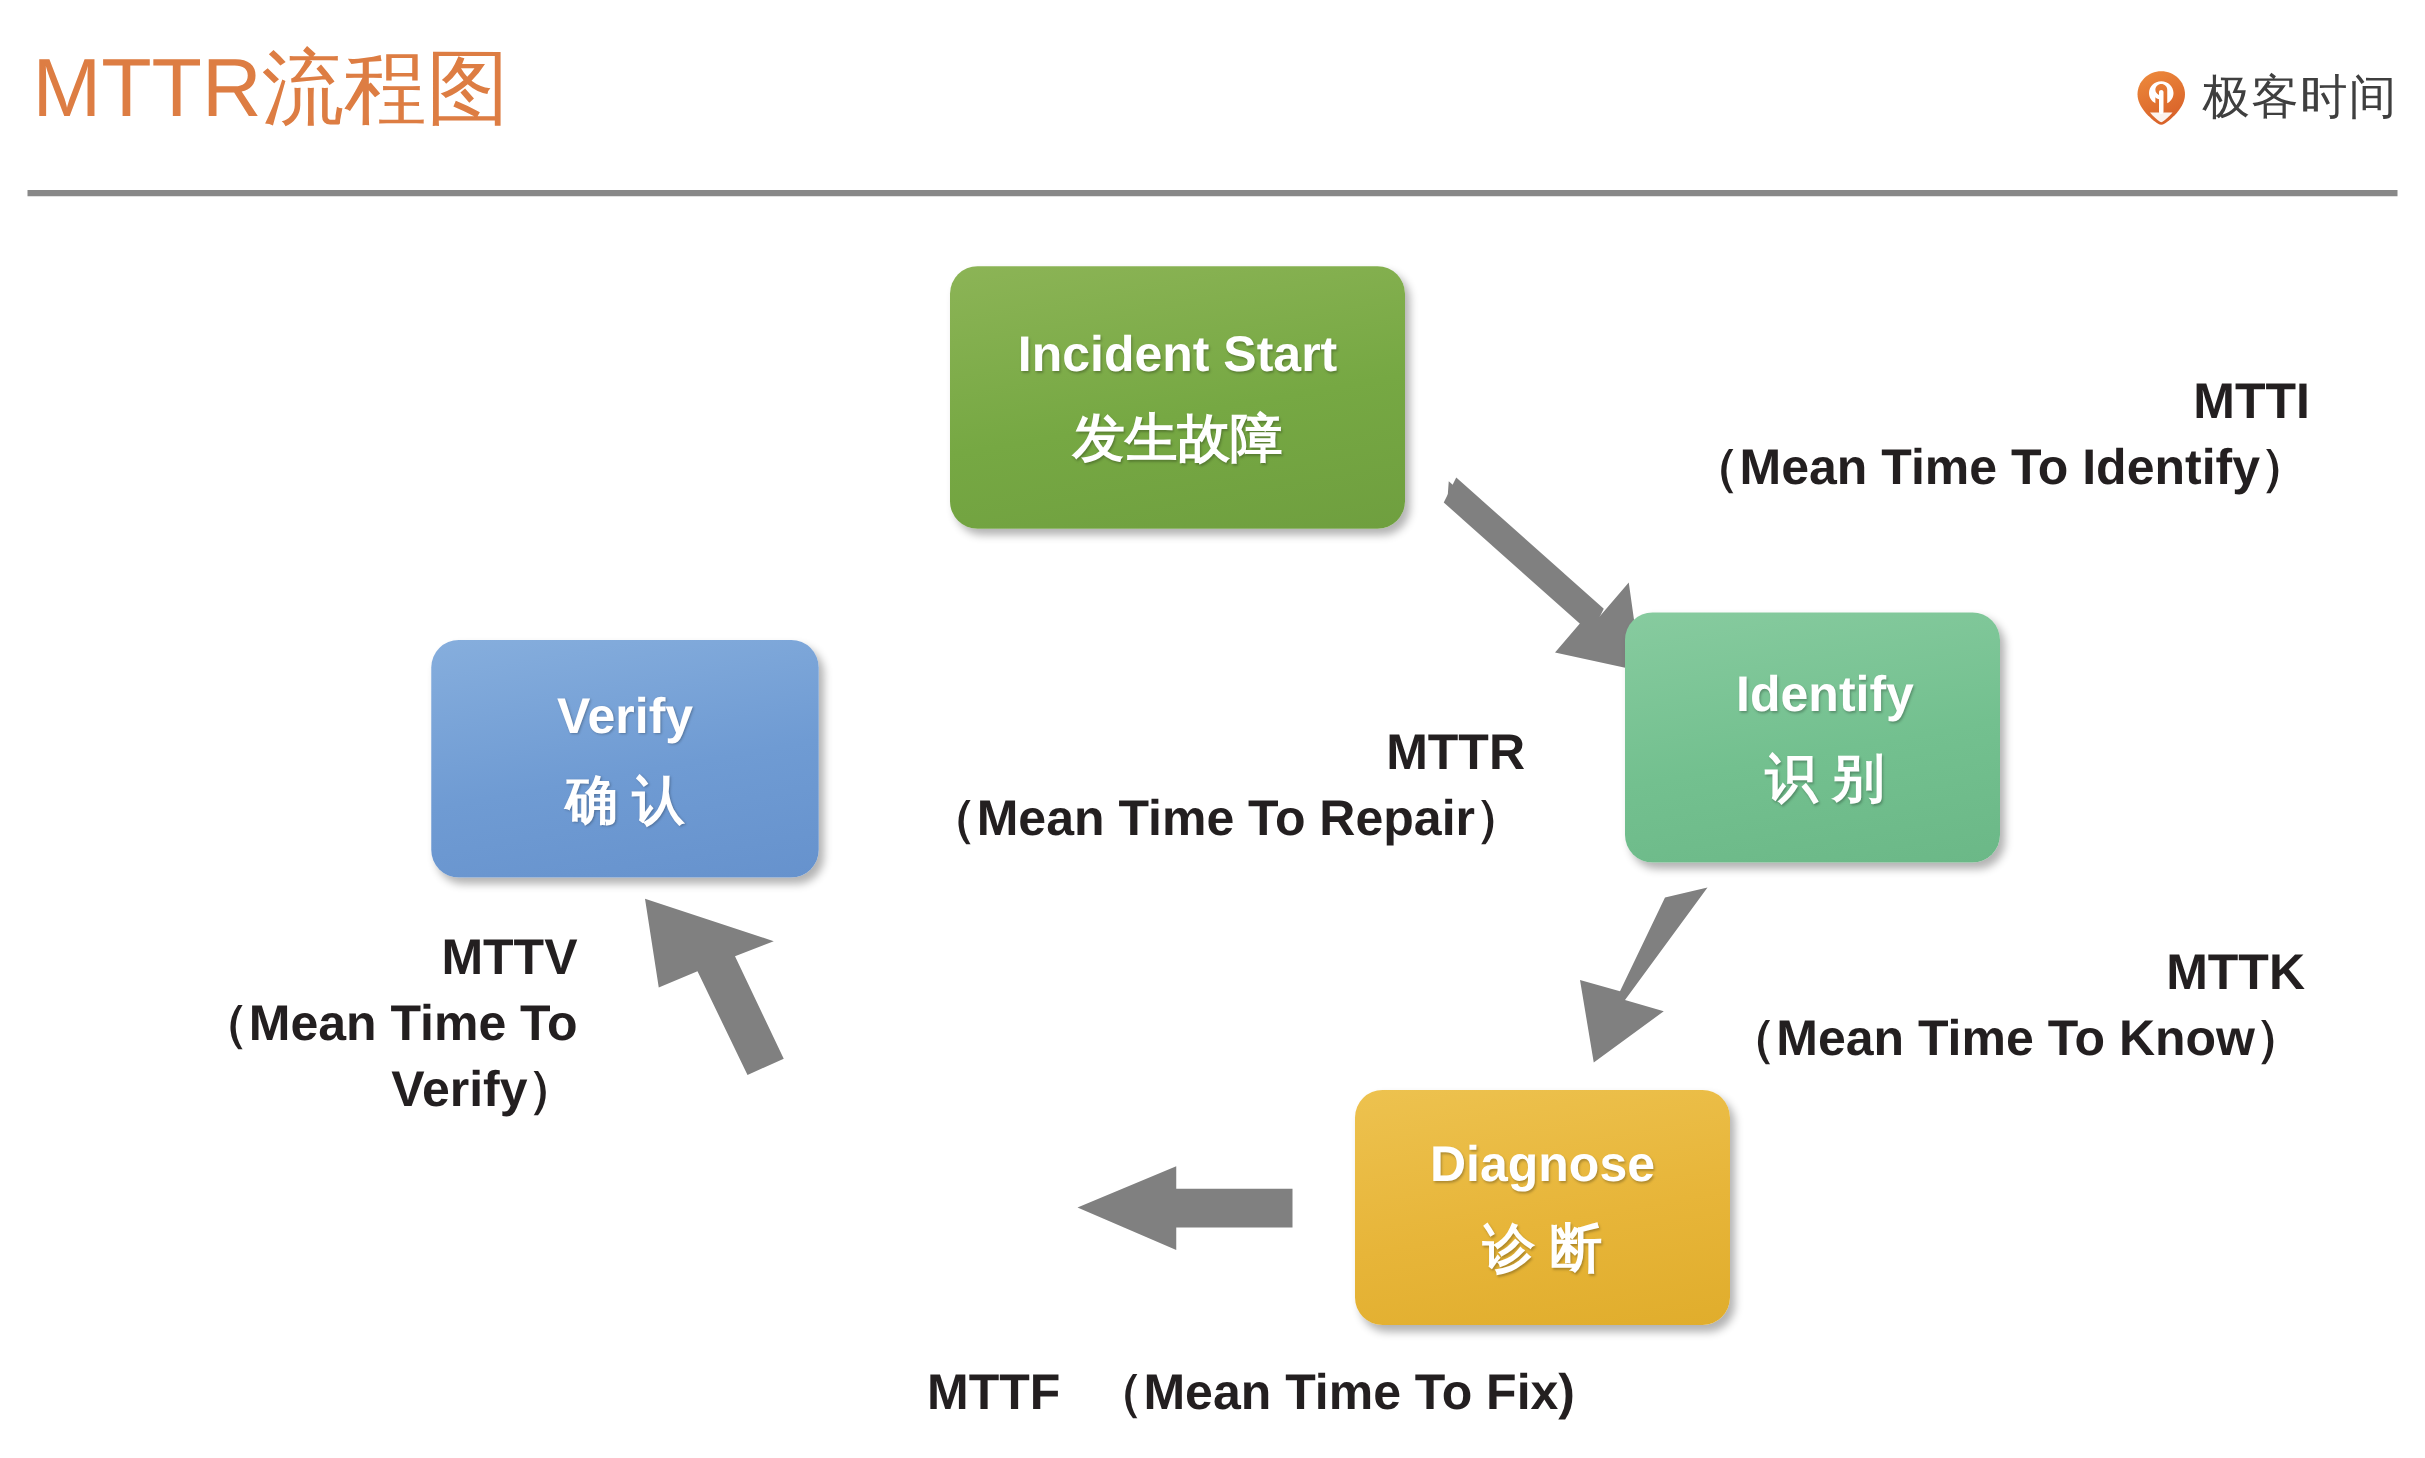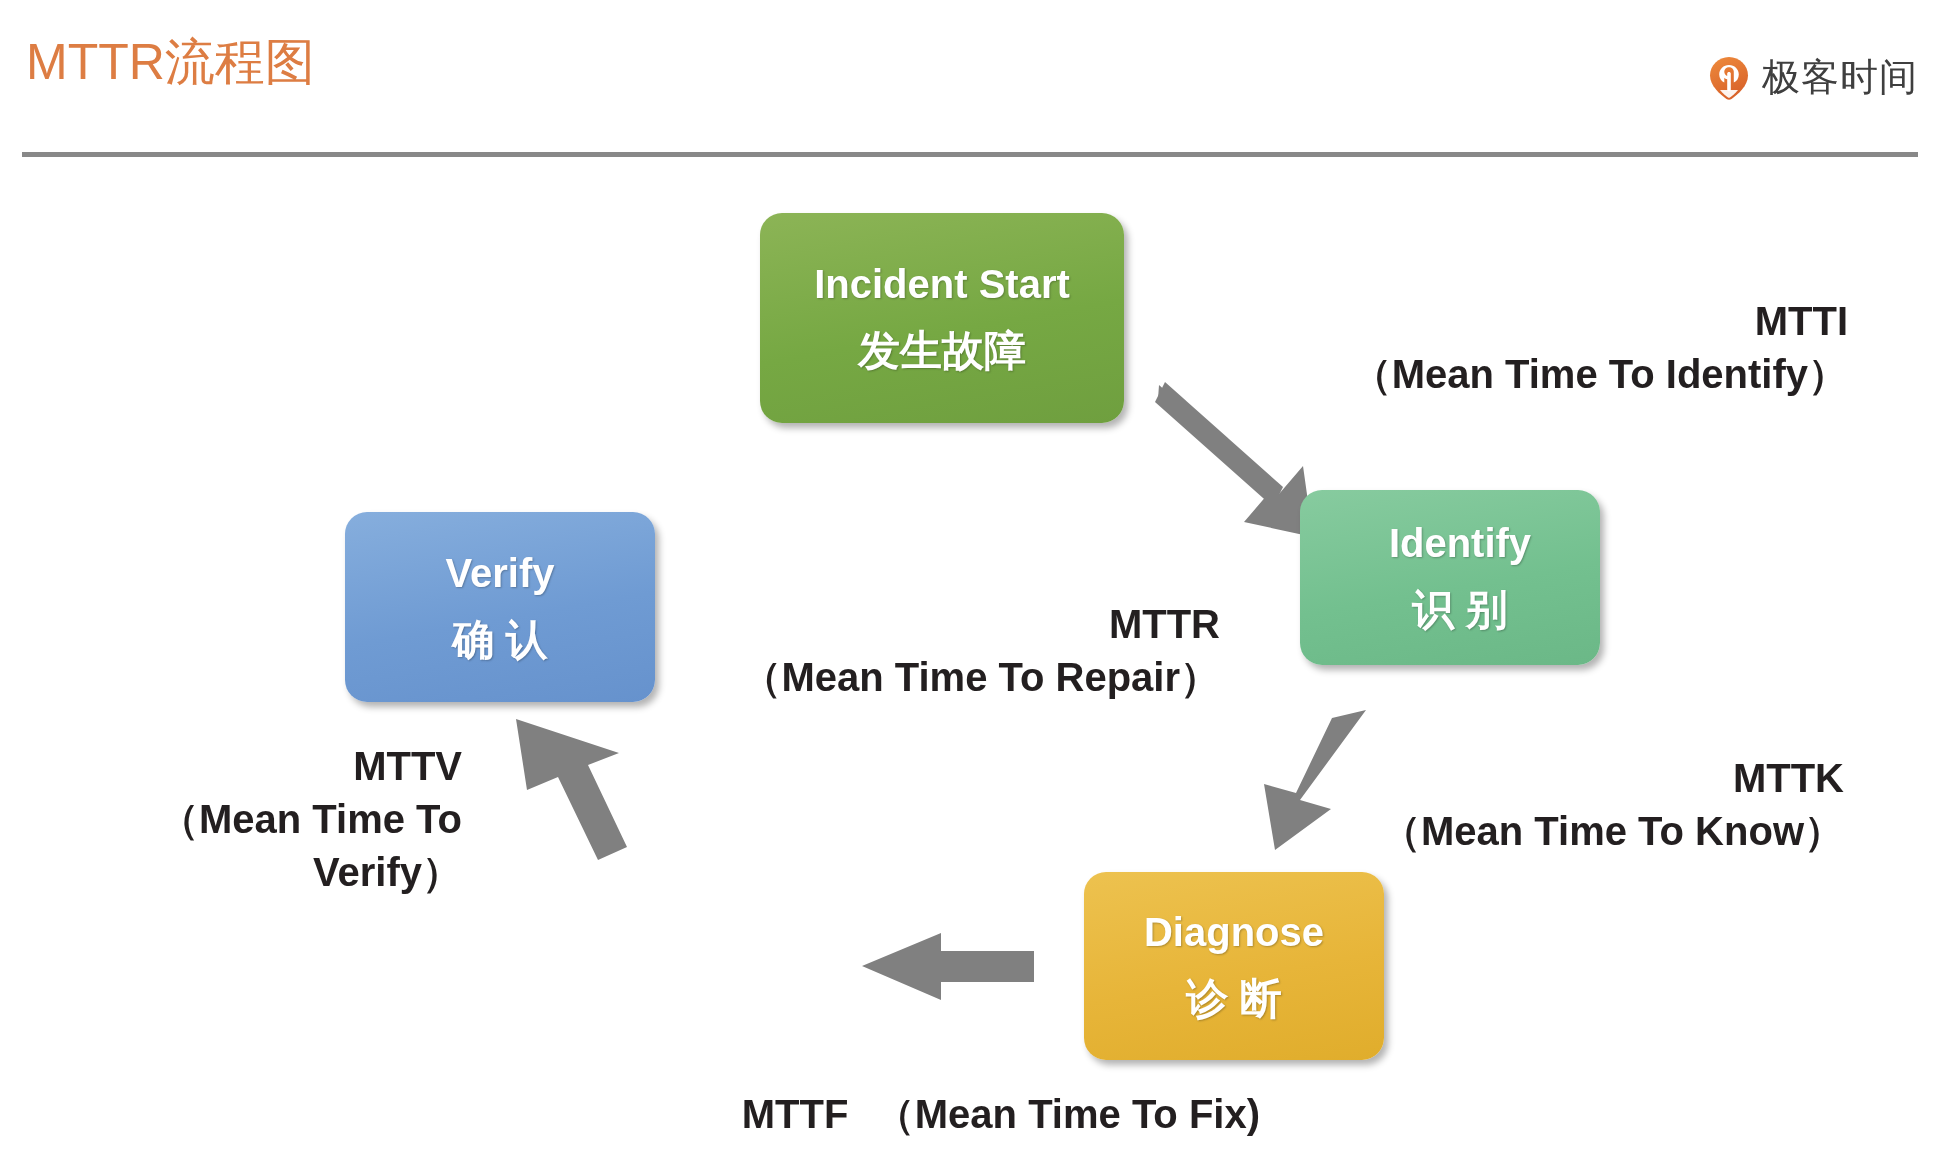--- a/index.html
+++ b/index.html
@@ -17,21 +17,21 @@
     height: 1166px;
     background: #ffffff;
     overflow: hidden;
   }
 
   
   #page-title {
     position: absolute;
     left: 26px;
     top: 36px;
-    font-size: 50px;
+    font-size: 66px;
     font-weight: 400;
     color: #DD7D43;
     letter-spacing: 0px;
     white-space: nowrap;
     line-height: 1.05;
   }
   #brand {
     position: absolute;
     right: 22px;
     top: 52px;
@@ -87,21 +87,21 @@
     margin-top: 22px;
     text-shadow: 1px 1px 2px rgba(0,0,0,0.25);
     white-space: nowrap;
   }
 
   #node-incident {
     left: 760px;  top: 213px;  width: 364px; height: 210px;
     background: linear-gradient(170deg, #8cb456 0%, #76a843 55%, #6f9f3f 100%);
   }
   #node-identify {
-    left: 1300px; top: 490px;  width: 300px; height: 175px;
+    left: 1300px; top: 490px;  width: 300px; height: 200px;
     background: linear-gradient(170deg, #87cb9f 0%, #73c08f 55%, #6bb887 100%);
     padding-left: 20px;
   }
   #node-diagnose {
     left: 1052px; top: 872px;  width: 300px; height: 188px;
     background: linear-gradient(170deg, #edc24f 0%, #e7b539 55%, #e0ad2c 100%);
     margin-left: 32px;
   }
   #node-fix {
     left: 524px;  top: 874px;  width: 294px; height: 192px;
@@ -119,21 +119,21 @@
     color: #231f20;
     font-weight: bold;
     text-align: right;
     line-height: 1.32;
   }
   .label .abbr { font-size: 40px; display: block; }
   .label .full { font-size: 40px; display: block; }
 
   #label-mtti  { left: 1278px; top: 295px;  width: 570px; }
   #label-mttk  { left: 1374px; top: 752px;  width: 470px; }
-  #label-mttr  { left: 700px;  top: 598px;  width: 520px; }
+  #label-mttr  { left: 700px;  top: 576px;  width: 520px; }
   #label-mttv  { left: 80px;   top: 740px;  width: 382px; }
   #label-mttf  { left: 600px;  top: 1088px; width: 660px; }
   #label-mttf .abbr,
   #label-mttf .full { display: inline; }
   #label-mttf .abbr { margin-right: 22px; }
 
   
   .arrow-layer {
     position: absolute;
     left: 0; top: 0;

